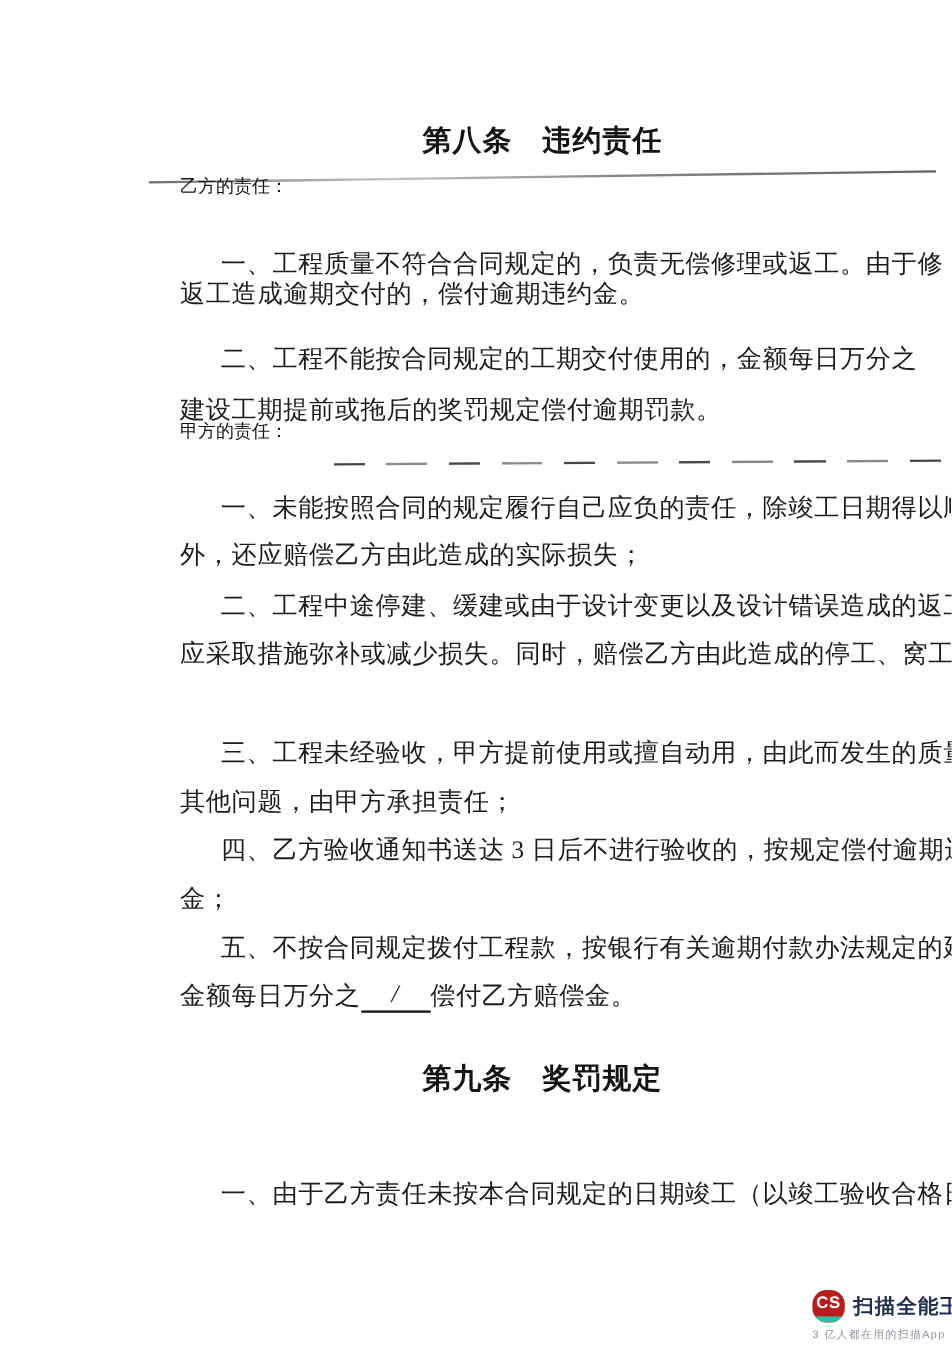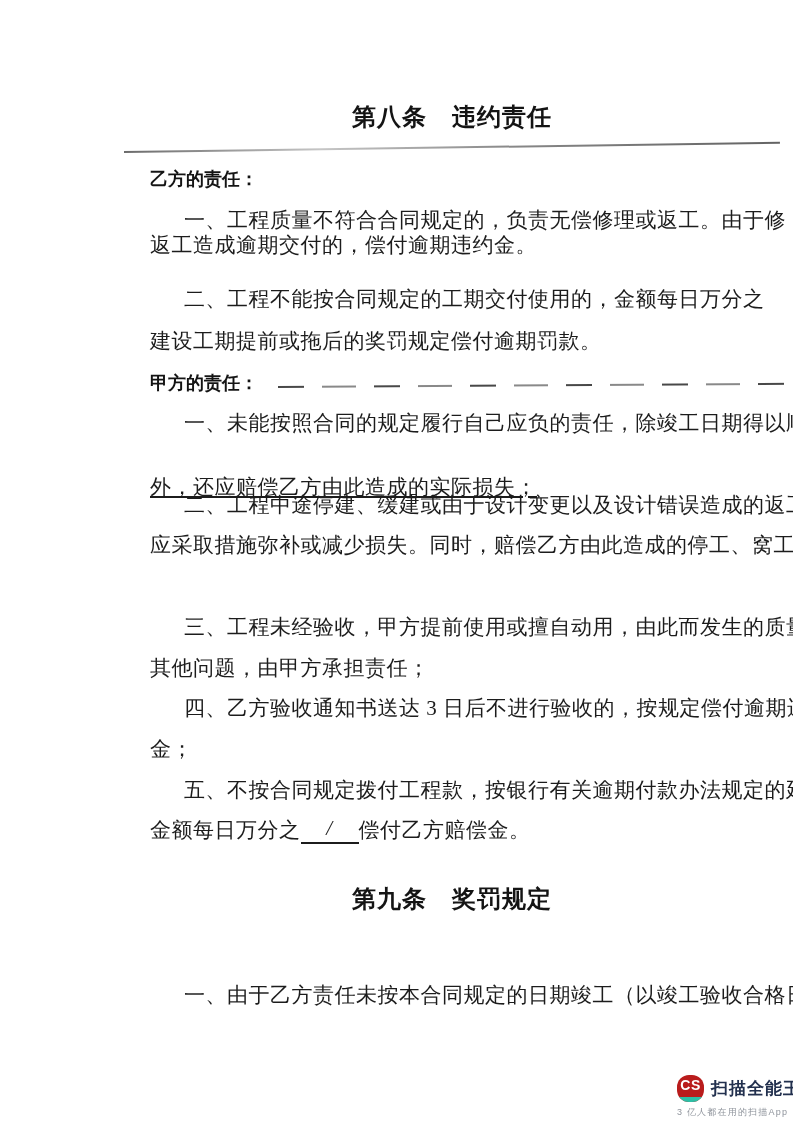--- a/index.html
+++ b/index.html
@@ -25,25 +25,24 @@
     font-family: "Liberation Sans", "DejaVu Sans", sans-serif;
     font-weight: 700;
     font-size: 24px;
     letter-spacing: 1px;
     color: #141414;
     white-space: nowrap;
   }
   .heading {
     position: absolute;
     font-family: "Liberation Sans", "DejaVu Sans", sans-serif;
-    font-weight: 700;
-    font-size: 18px;
+    font-weight: 400;
+    font-size: 15px;
     color: #141414;
     white-space: nowrap;
-    margin-top: 21px;
   }
   .line {
     position: absolute;
     font-size: 21px;
     letter-spacing: 0.5px;
     color: #1c1c1c;
     white-space: nowrap;
     margin-top: 18px;
   }
   .blank-underline {
@@ -152,21 +151,21 @@
   <div class="line" style="left:184px; top:188px;">一、工程质量不符合合同规定的，负责无偿修理或返工。由于修</div>
   <div class="line" style="left:150px; top:213px;">返工造成逾期交付的，偿付逾期违约金。</div>
   <div class="line" style="left:184px; top:267px;">二、工程不能按合同规定的工期交付使用的，金额每日万分之</div>
   <div class="line" style="left:150px; top:309px;">建设工期提前或拖后的奖罚规定偿付逾期罚款。</div>
 
   <div class="heading" style="left:150px; top:350px;text-align:center;">甲方的责任：</div>
 
   <div class="artifact-2"></div>
 
   <div class="line" style="left:184px; top:391px;">一、未能按照合同的规定履行自己应负的责任，除竣工日期得以顺</div>
-  <div class="line" style="left:150px; top:455px;text-decoration:underline;">外，还应赔偿乙方由此造成的实际损失；</div>
+  <div class="line" style="left:150px; top:430px;">外，还应赔偿乙方由此造成的实际损失；</div>
   <div class="line" style="left:184px; top:473px;">二、工程中途停建、缓建或由于设计变更以及设计错误造成的返工</div>
   <div class="line" style="left:150px; top:513px;">应采取措施弥补或减少损失。同时，赔偿乙方由此造成的停工、窝工、</div>
   <div class="line" style="left:184px; top:595px;">三、工程未经验收，甲方提前使用或擅自动用，由此而发生的质量</div>
   <div class="line" style="left:150px; top:636px;">其他问题，由甲方承担责任；</div>
   <div class="line" style="left:184px; top:676px;">四、乙方验收通知书送达 3 日后不进行验收的，按规定偿付逾期违</div>
   <div class="line" style="left:150px; top:717px;">金；</div>
   <div class="line" style="left:184px; top:758px;">五、不按合同规定拨付工程款，按银行有关逾期付款办法规定的延</div>
 
   <div class="line" style="left:150px; top:798px;">
     <span>金额每日万分之</span><span class="blank-underline">/</span><span>偿付乙方赔偿金。</span>

